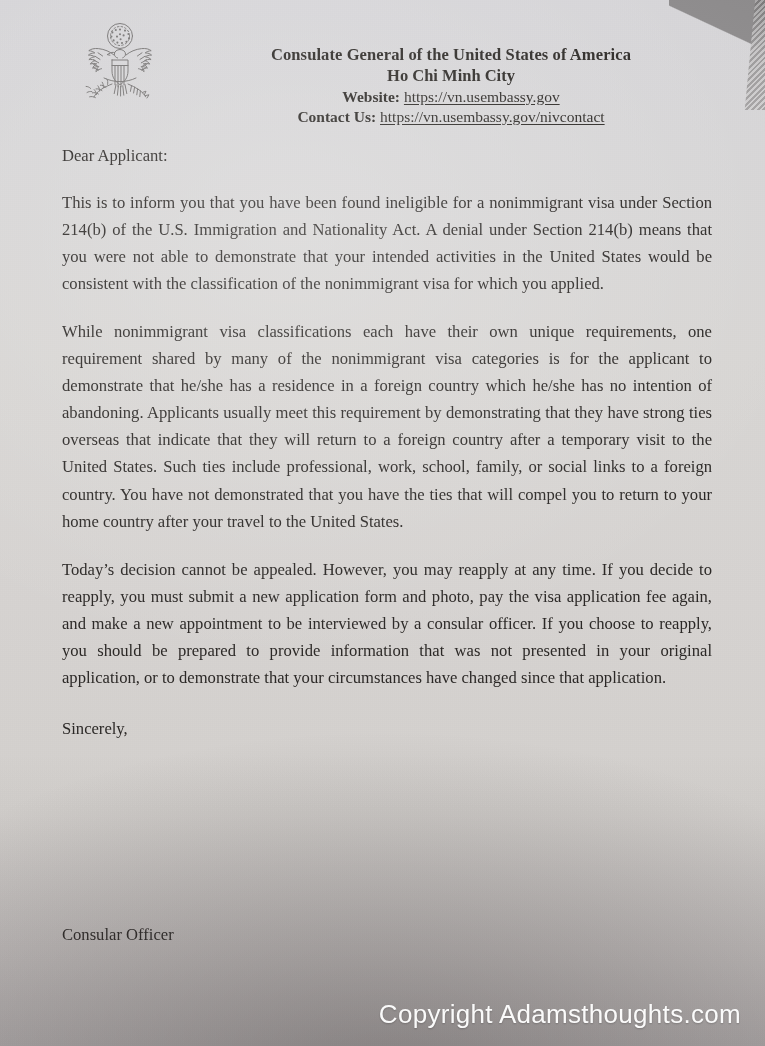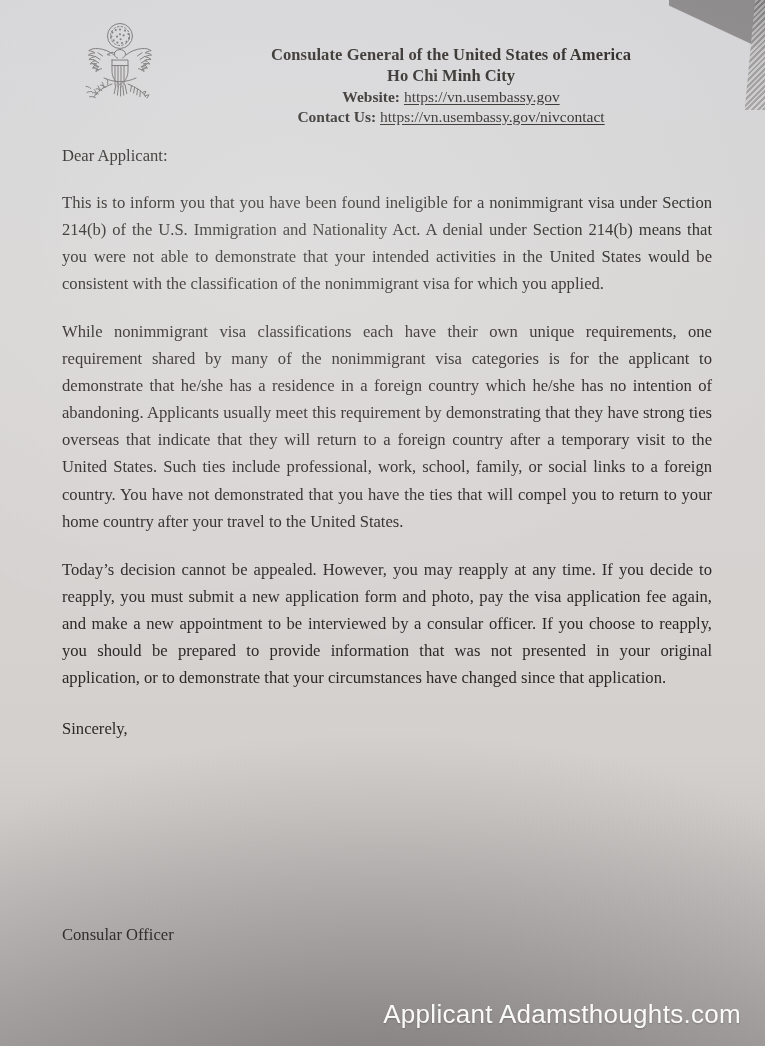--- a/index.html
+++ b/index.html
@@ -256,15 +256,15 @@
 
     <p class="closing">Sincerely,</p>
   </div>
 
   <div class="signature-title">Consular Officer</div>
 
   <div class="vignette"></div>
   <div class="corner-bg"></div>
   <div class="corner-fabric"></div>
 
-  <div class="watermark">Applicant Adamsthoughts.com</div>
+  <div class="watermark">Copyright Adamsthoughts.com</div>
 
 </div>
 
 </body></html>

